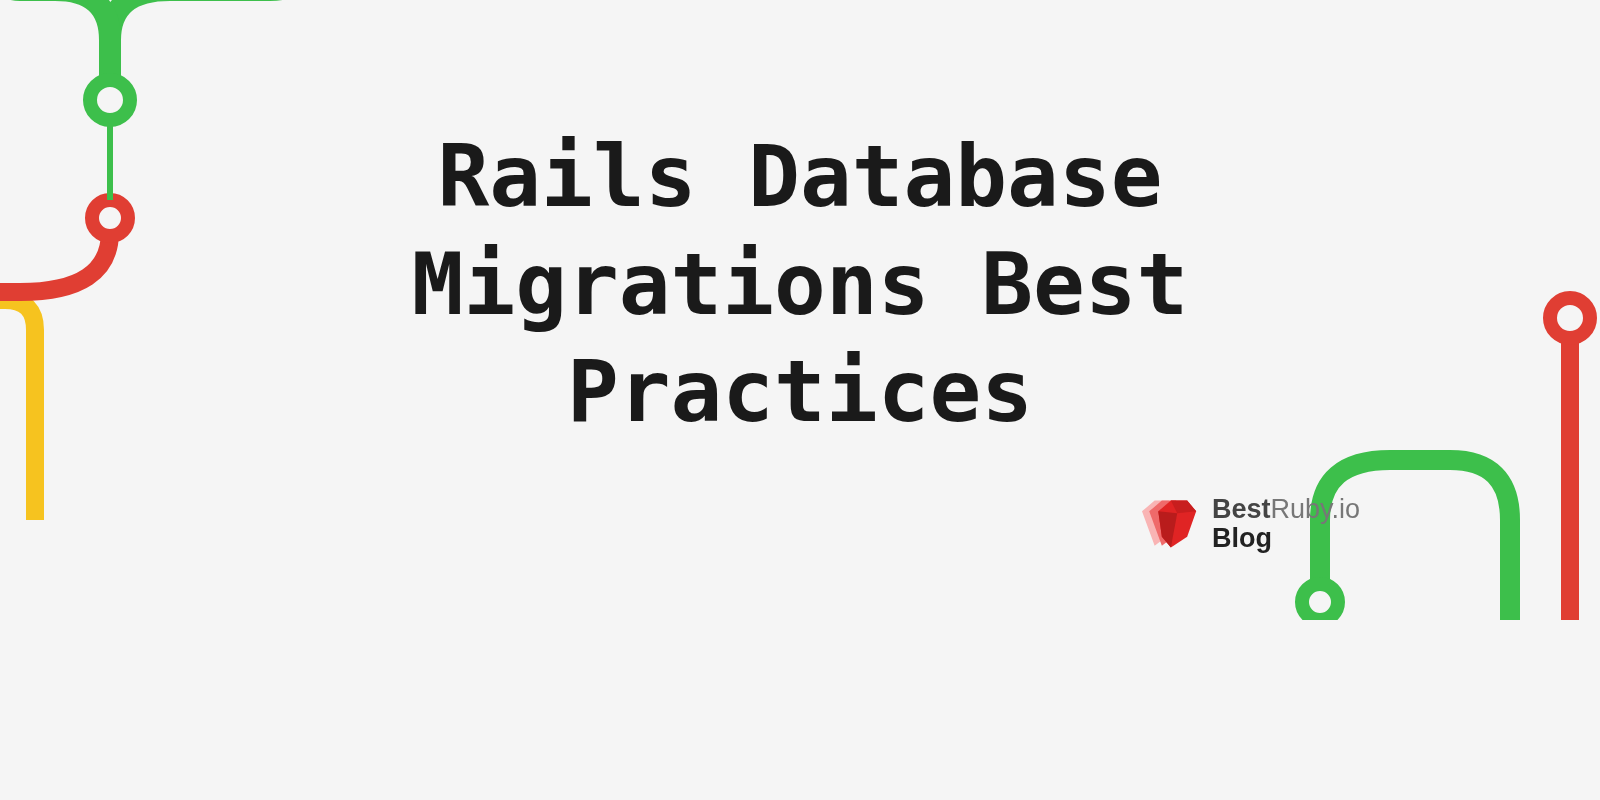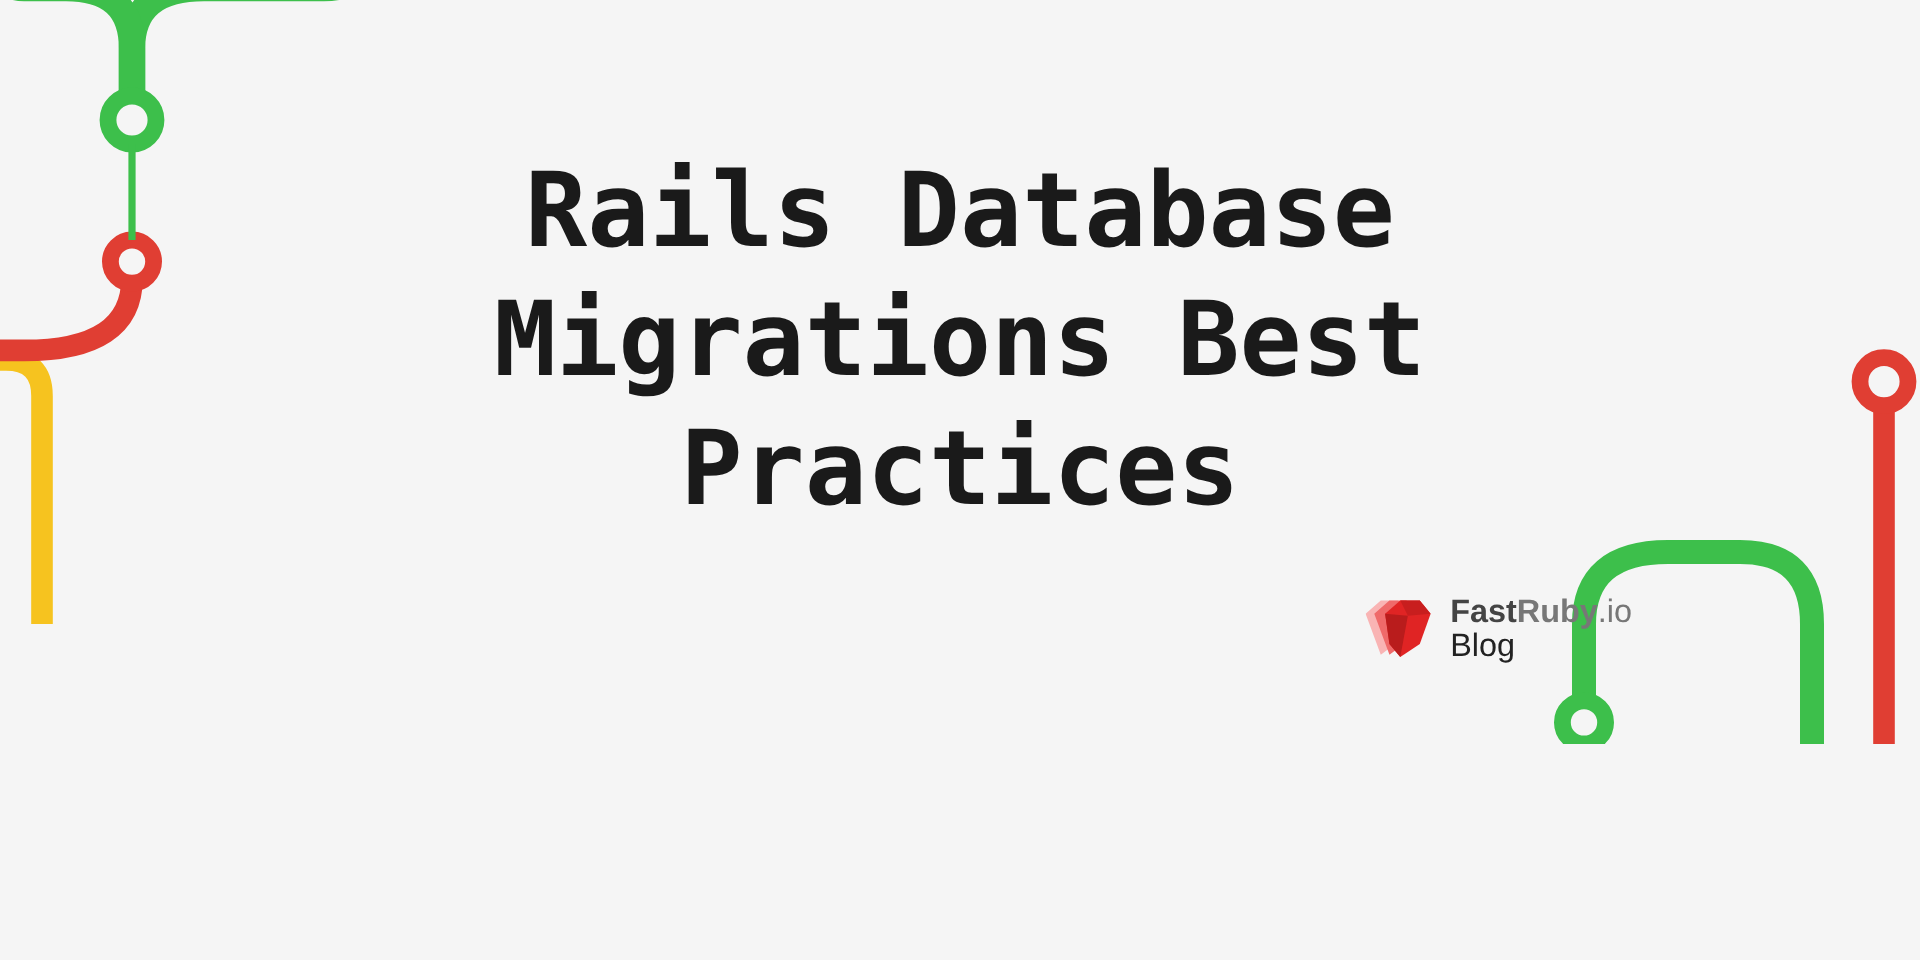--- a/index.html
+++ b/index.html
@@ -48,25 +48,25 @@
     display: flex;
     flex-direction: column;
     line-height: 1.05;
     font-family: -apple-system, BlinkMacSystemFont, 'Segoe UI', Arial, sans-serif;
   }
   .brand .line1 {
     font-size: 27px;
     color: #4a4a4a;
   }
   .brand .line1 .fast { font-weight: 700; color: #444; }
-  .brand .line1 .ruby { font-weight: 700; color: #777; }
+  .brand .line1 .ruby { font-weight: 400; color: #777; }
   .brand .line1 .io   { font-weight: 400; color: #777; text-align: right; }
   .brand .line2 {
     font-size: 27px;
-    font-weight: 400;
+    font-weight: 700;
     color: #222;
   }
   svg.decor {
     position: absolute;
   }
 </style>
 </head>
 <body>
 <div class="canvas">
 
@@ -109,19 +109,19 @@
       <polygon points="0,12 14,0 30,0 22,12 30,38 14,50" fill="#f9b4b4"></polygon>
       <polygon points="8,12 22,0 38,0 30,12 38,38 22,50" fill="#ef6a6a"></polygon>
 
       <polygon points="18,12 32,0 50,0 60,12 50,40 32,52 22,40" fill="#e02424"></polygon>
       <polygon points="32,0 50,0 60,12 39,14" fill="#c81e1e"></polygon>
       <polygon points="18,12 39,14 32,52 22,40" fill="#b91c1c"></polygon>
     </svg>
   </span>
   <span class="text">
     <span class="line1">
-      <span class="fast">Fast</span><span class="ruby">Ruby</span><span class="io">.io</span>
+      <span class="fast">Best</span><span class="ruby">Ruby</span><span class="io">.io</span>
     </span>
     <span class="line2">Blog</span>
   </span>
 </div>
 
 </div>
 
 </body></html>

